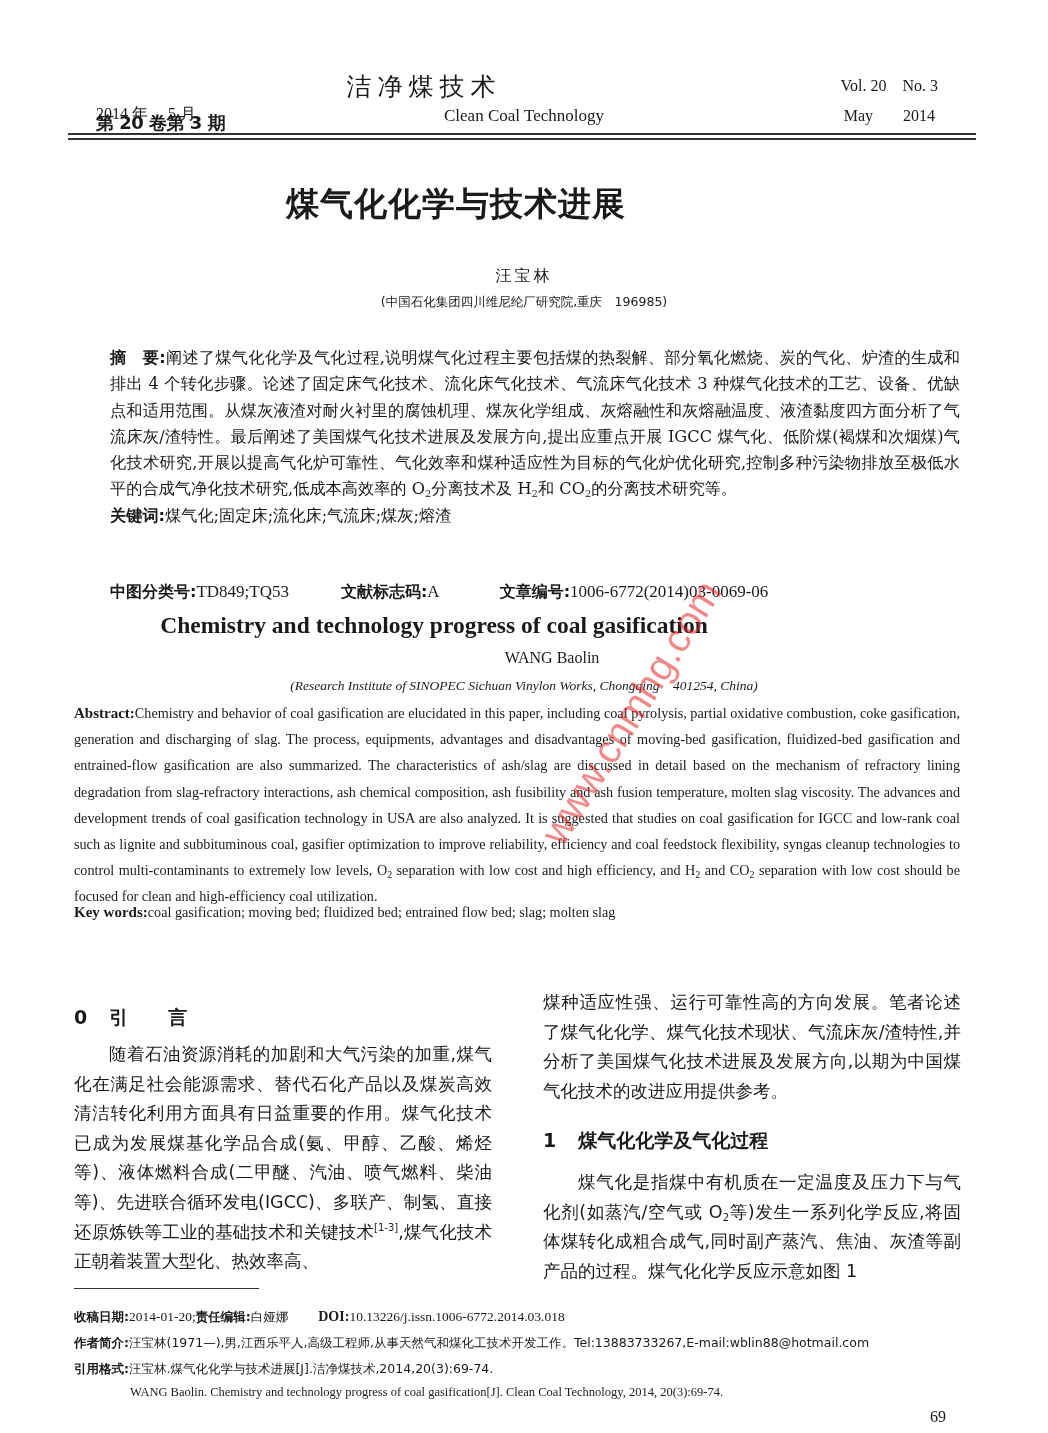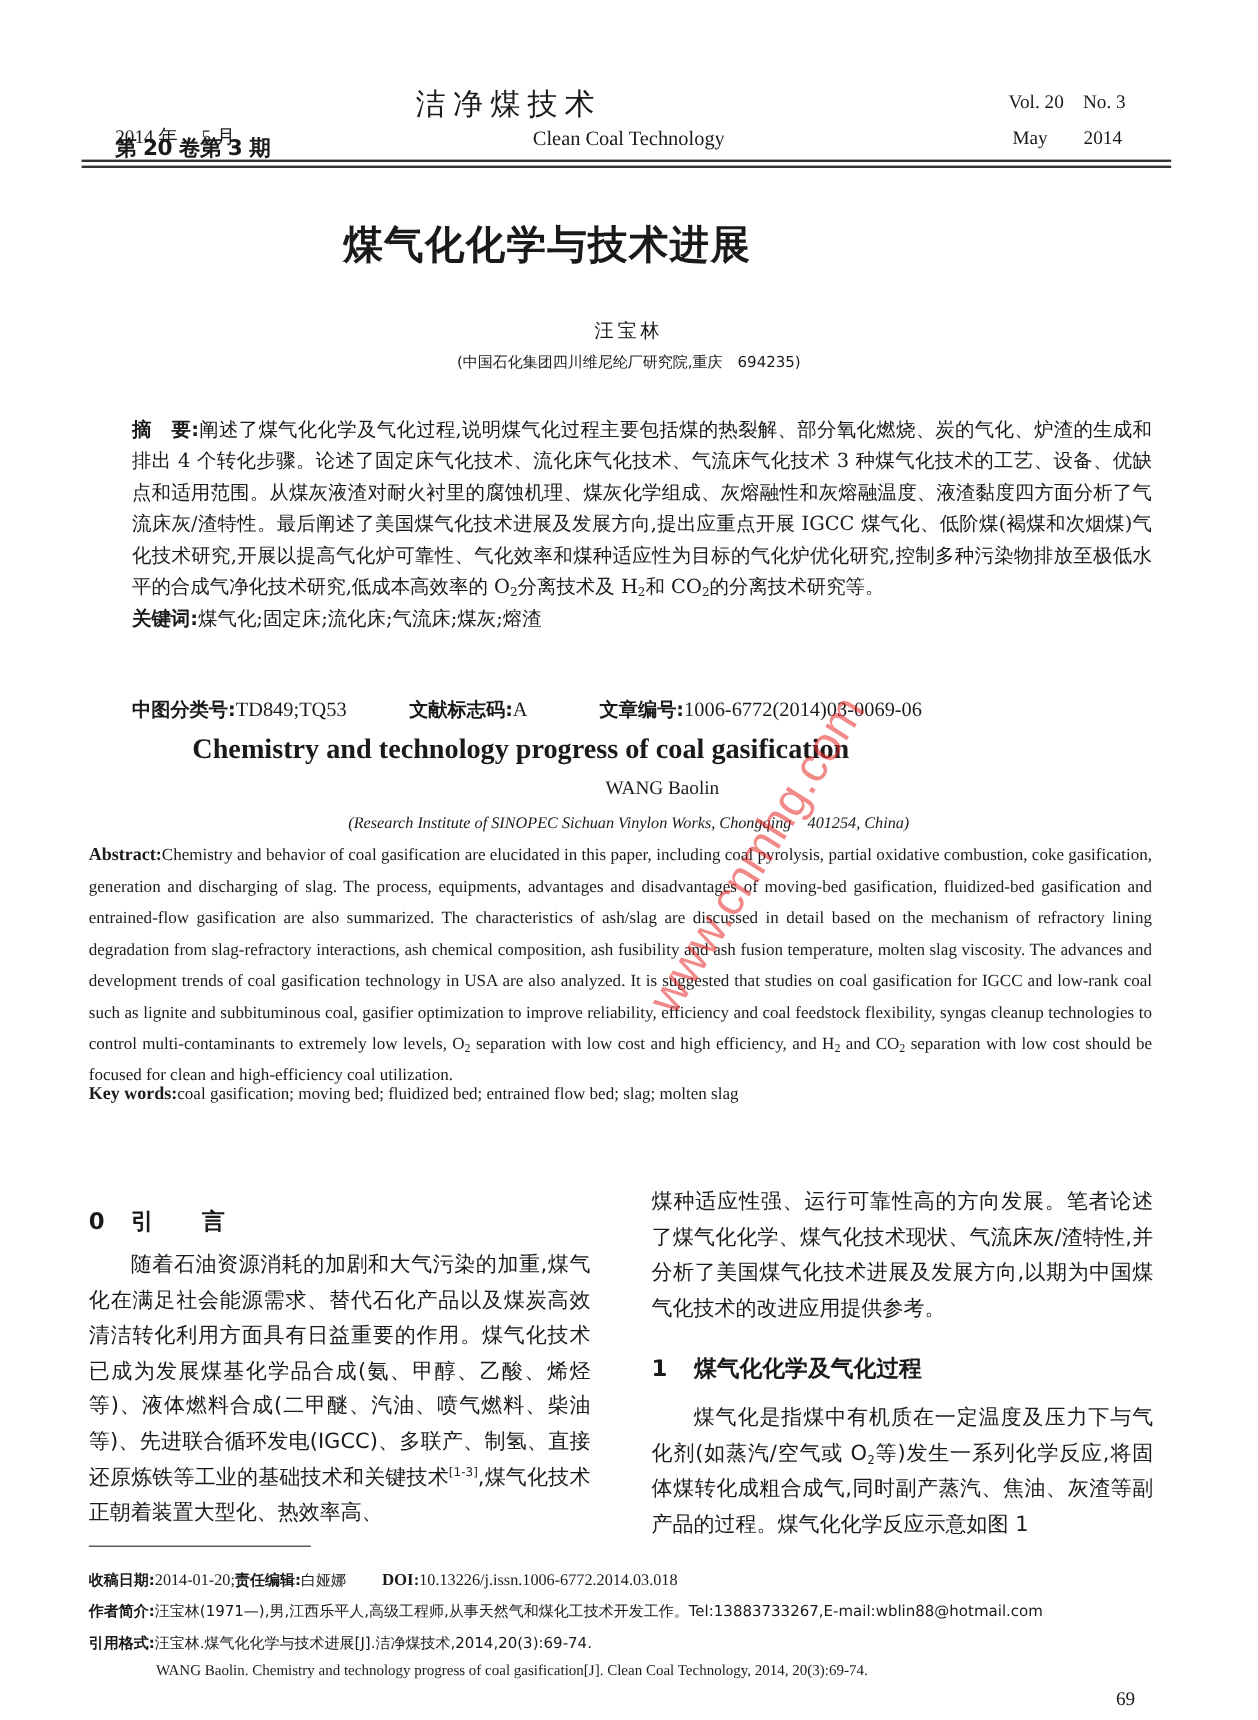--- a/index.html
+++ b/index.html
@@ -89,21 +89,21 @@
   <span>Vol. 20</span><span>No. 3</span>
 </div>
 <div class="abs hdr-month">
   <span>May</span><span>2014</span>
 </div>
 <div class="abs hdr-rule1"></div>
 <div class="abs hdr-rule2"></div>
 
 <div class="abs title-cn">煤气化化学与技术进展</div>
 <div class="abs author-cn">汪宝林</div>
-<div class="abs affil-cn">(中国石化集团四川维尼纶厂研究院,重庆　694235)</div>
+<div class="abs affil-cn">(中国石化集团四川维尼纶厂研究院,重庆　196985)</div>
 
 <div class="abs abs-cn">
   <p><span class="lbl">摘　要:</span><span>阐述了煤气化化学及气化过程,说明煤气化过程主要包括煤的热裂解、部分氧化燃烧、炭的气化、炉渣的生成和排出 4 个转化步骤。论述了固定床气化技术、流化床气化技术、气流床气化技术 3 种煤气化技术的工艺、设备、优缺点和适用范围。从煤灰液渣对耐火衬里的腐蚀机理、煤灰化学组成、灰熔融性和灰熔融温度、液渣黏度四方面分析了气流床灰/渣特性。最后阐述了美国煤气化技术进展及发展方向,提出应重点开展 IGCC 煤气化、低阶煤(褐煤和次烟煤)气化技术研究,开展以提高气化炉可靠性、气化效率和煤种适应性为目标的气化炉优化研究,控制多种污染物排放至极低水平的合成气净化技术研究,低成本高效率的 </span><span>O</span><sub>2</sub><span>分离技术及 </span><span>H</span><sub>2</sub><span>和 </span><span>CO</span><sub>2</sub><span>的分离技术研究等。</span></p>
   <p><span class="lbl">关键词:</span><span>煤气化;固定床;流化床;气流床;煤灰;熔渣</span></p>
 </div>
 
 <div class="abs meta-row">
   <span class="lbl">中图分类号:</span><span class="v">TD849;TQ53</span><span class="gap1"></span><span class="lbl">文献标志码:</span><span class="v">A</span><span class="gap2"></span><span class="lbl">文章编号:</span><span class="v">1006-6772(2014)03-0069-06</span>
 </div>
 

